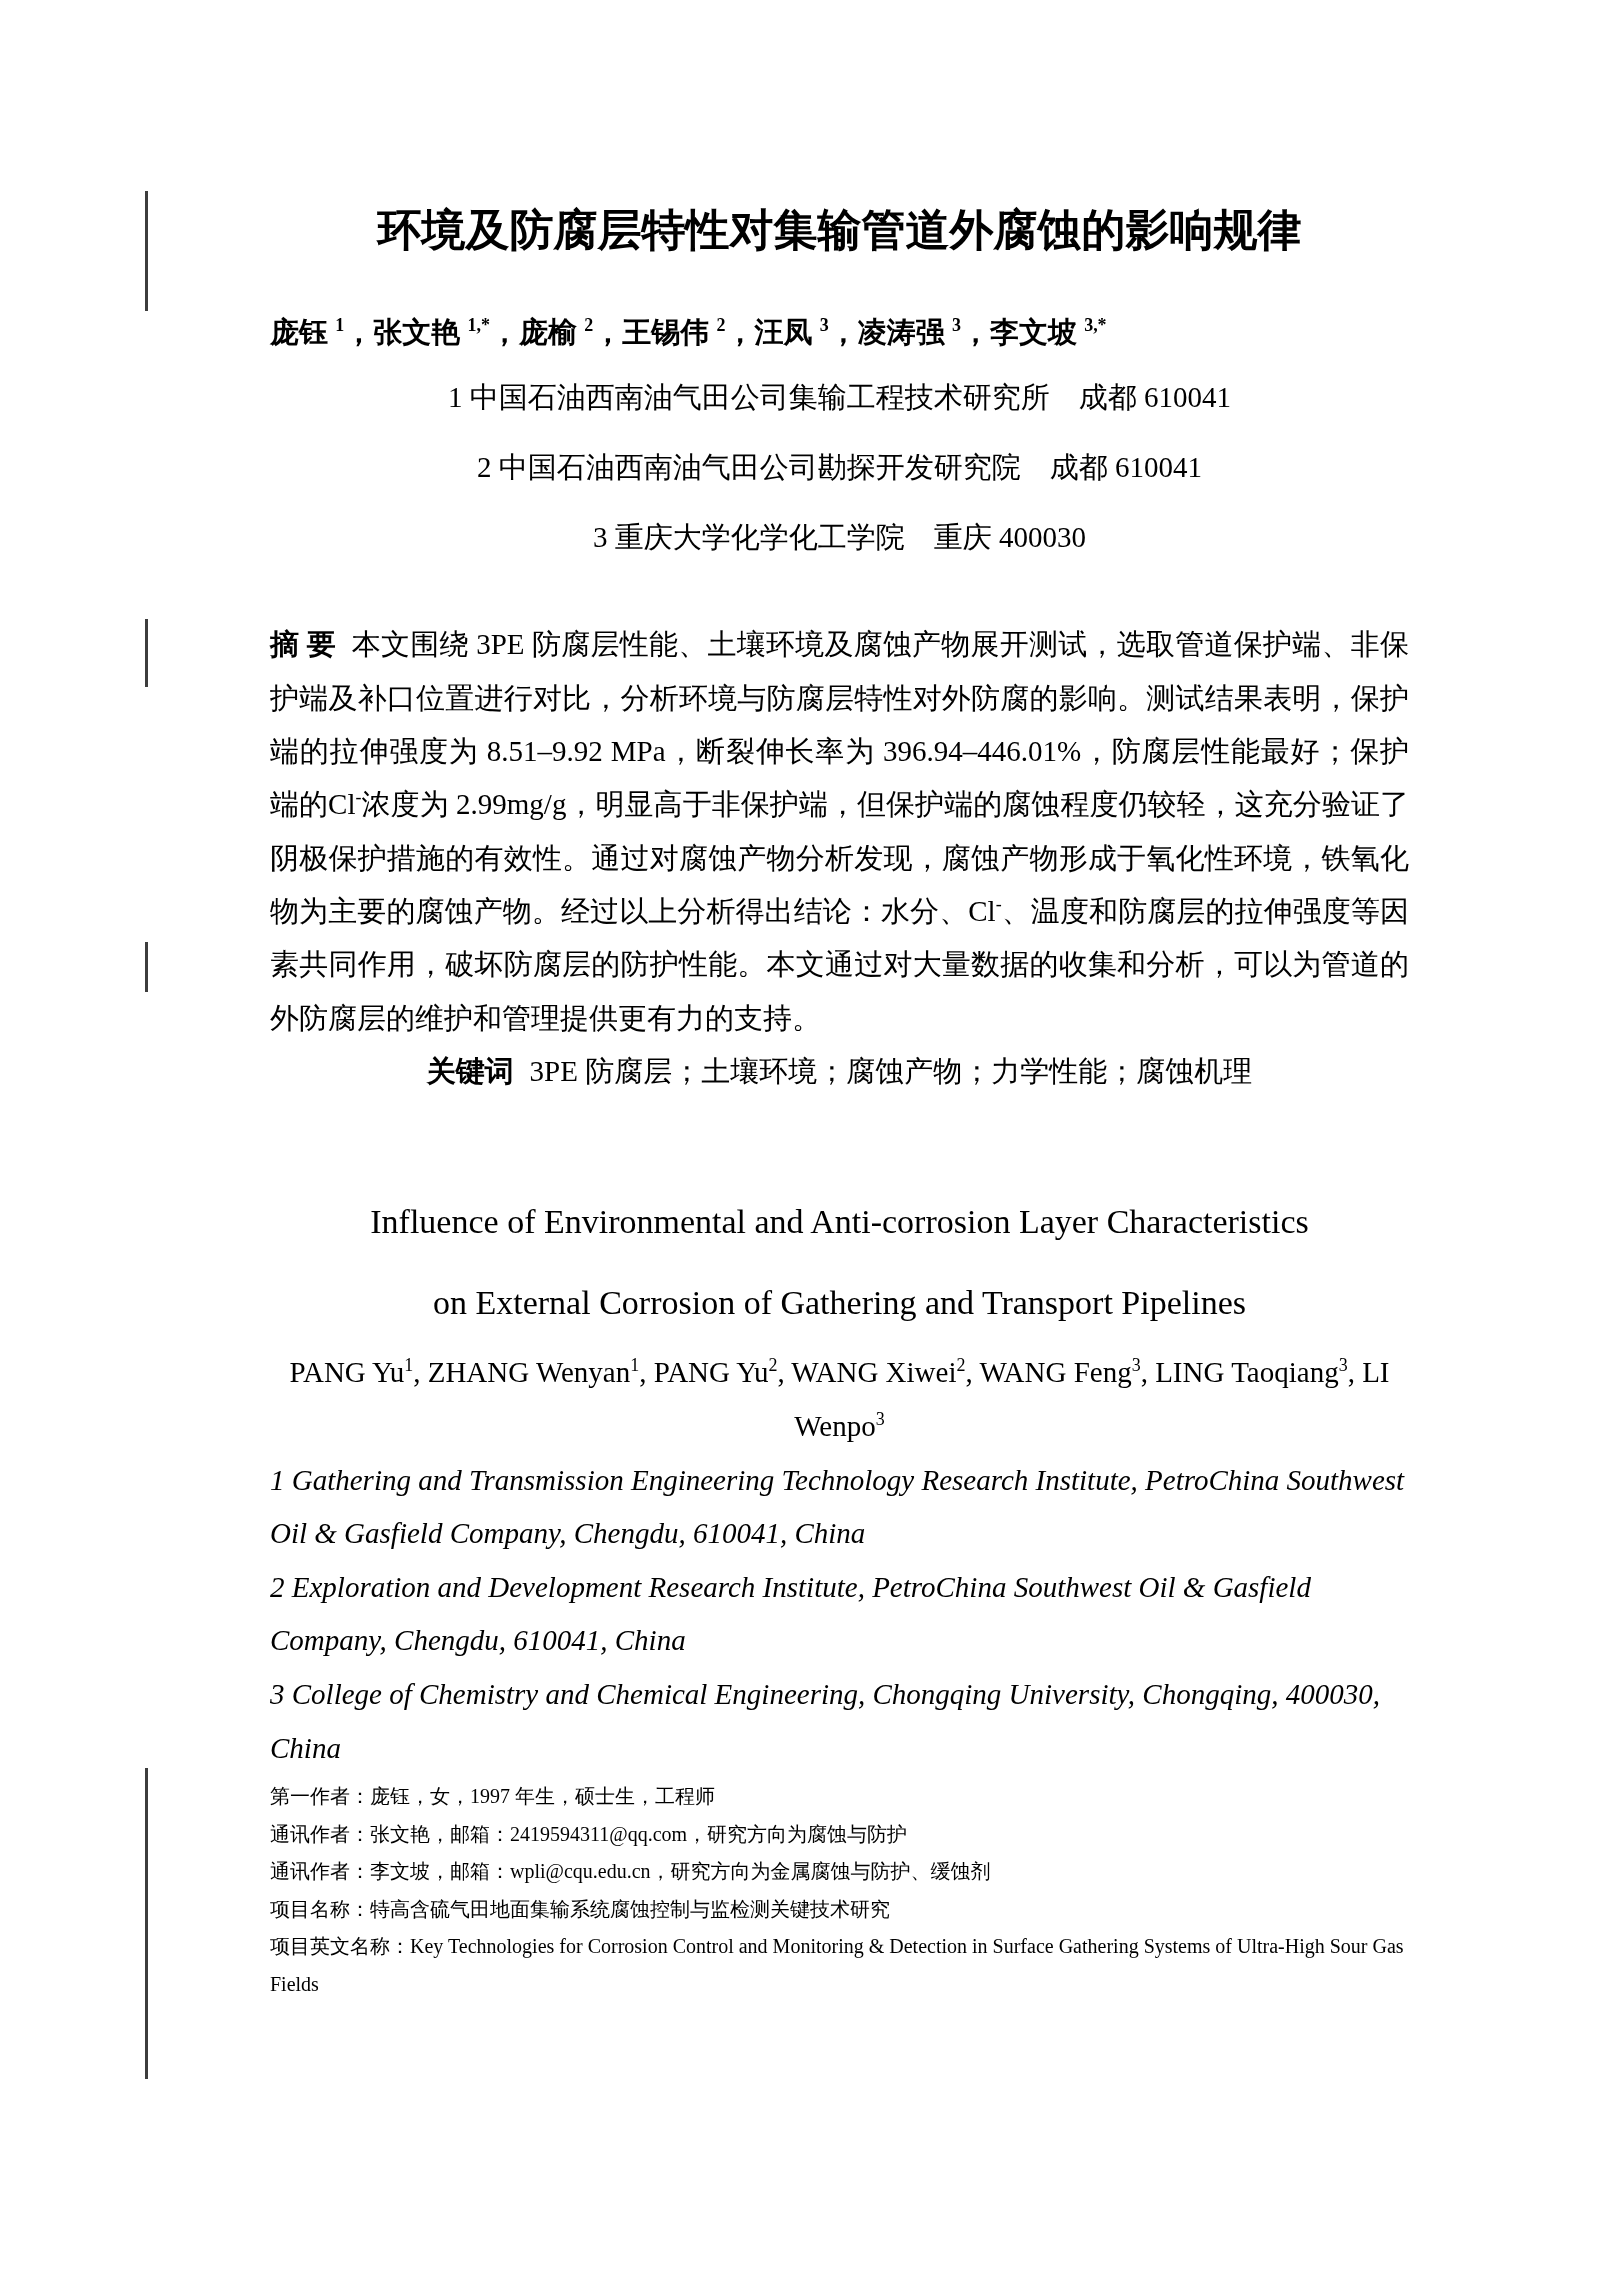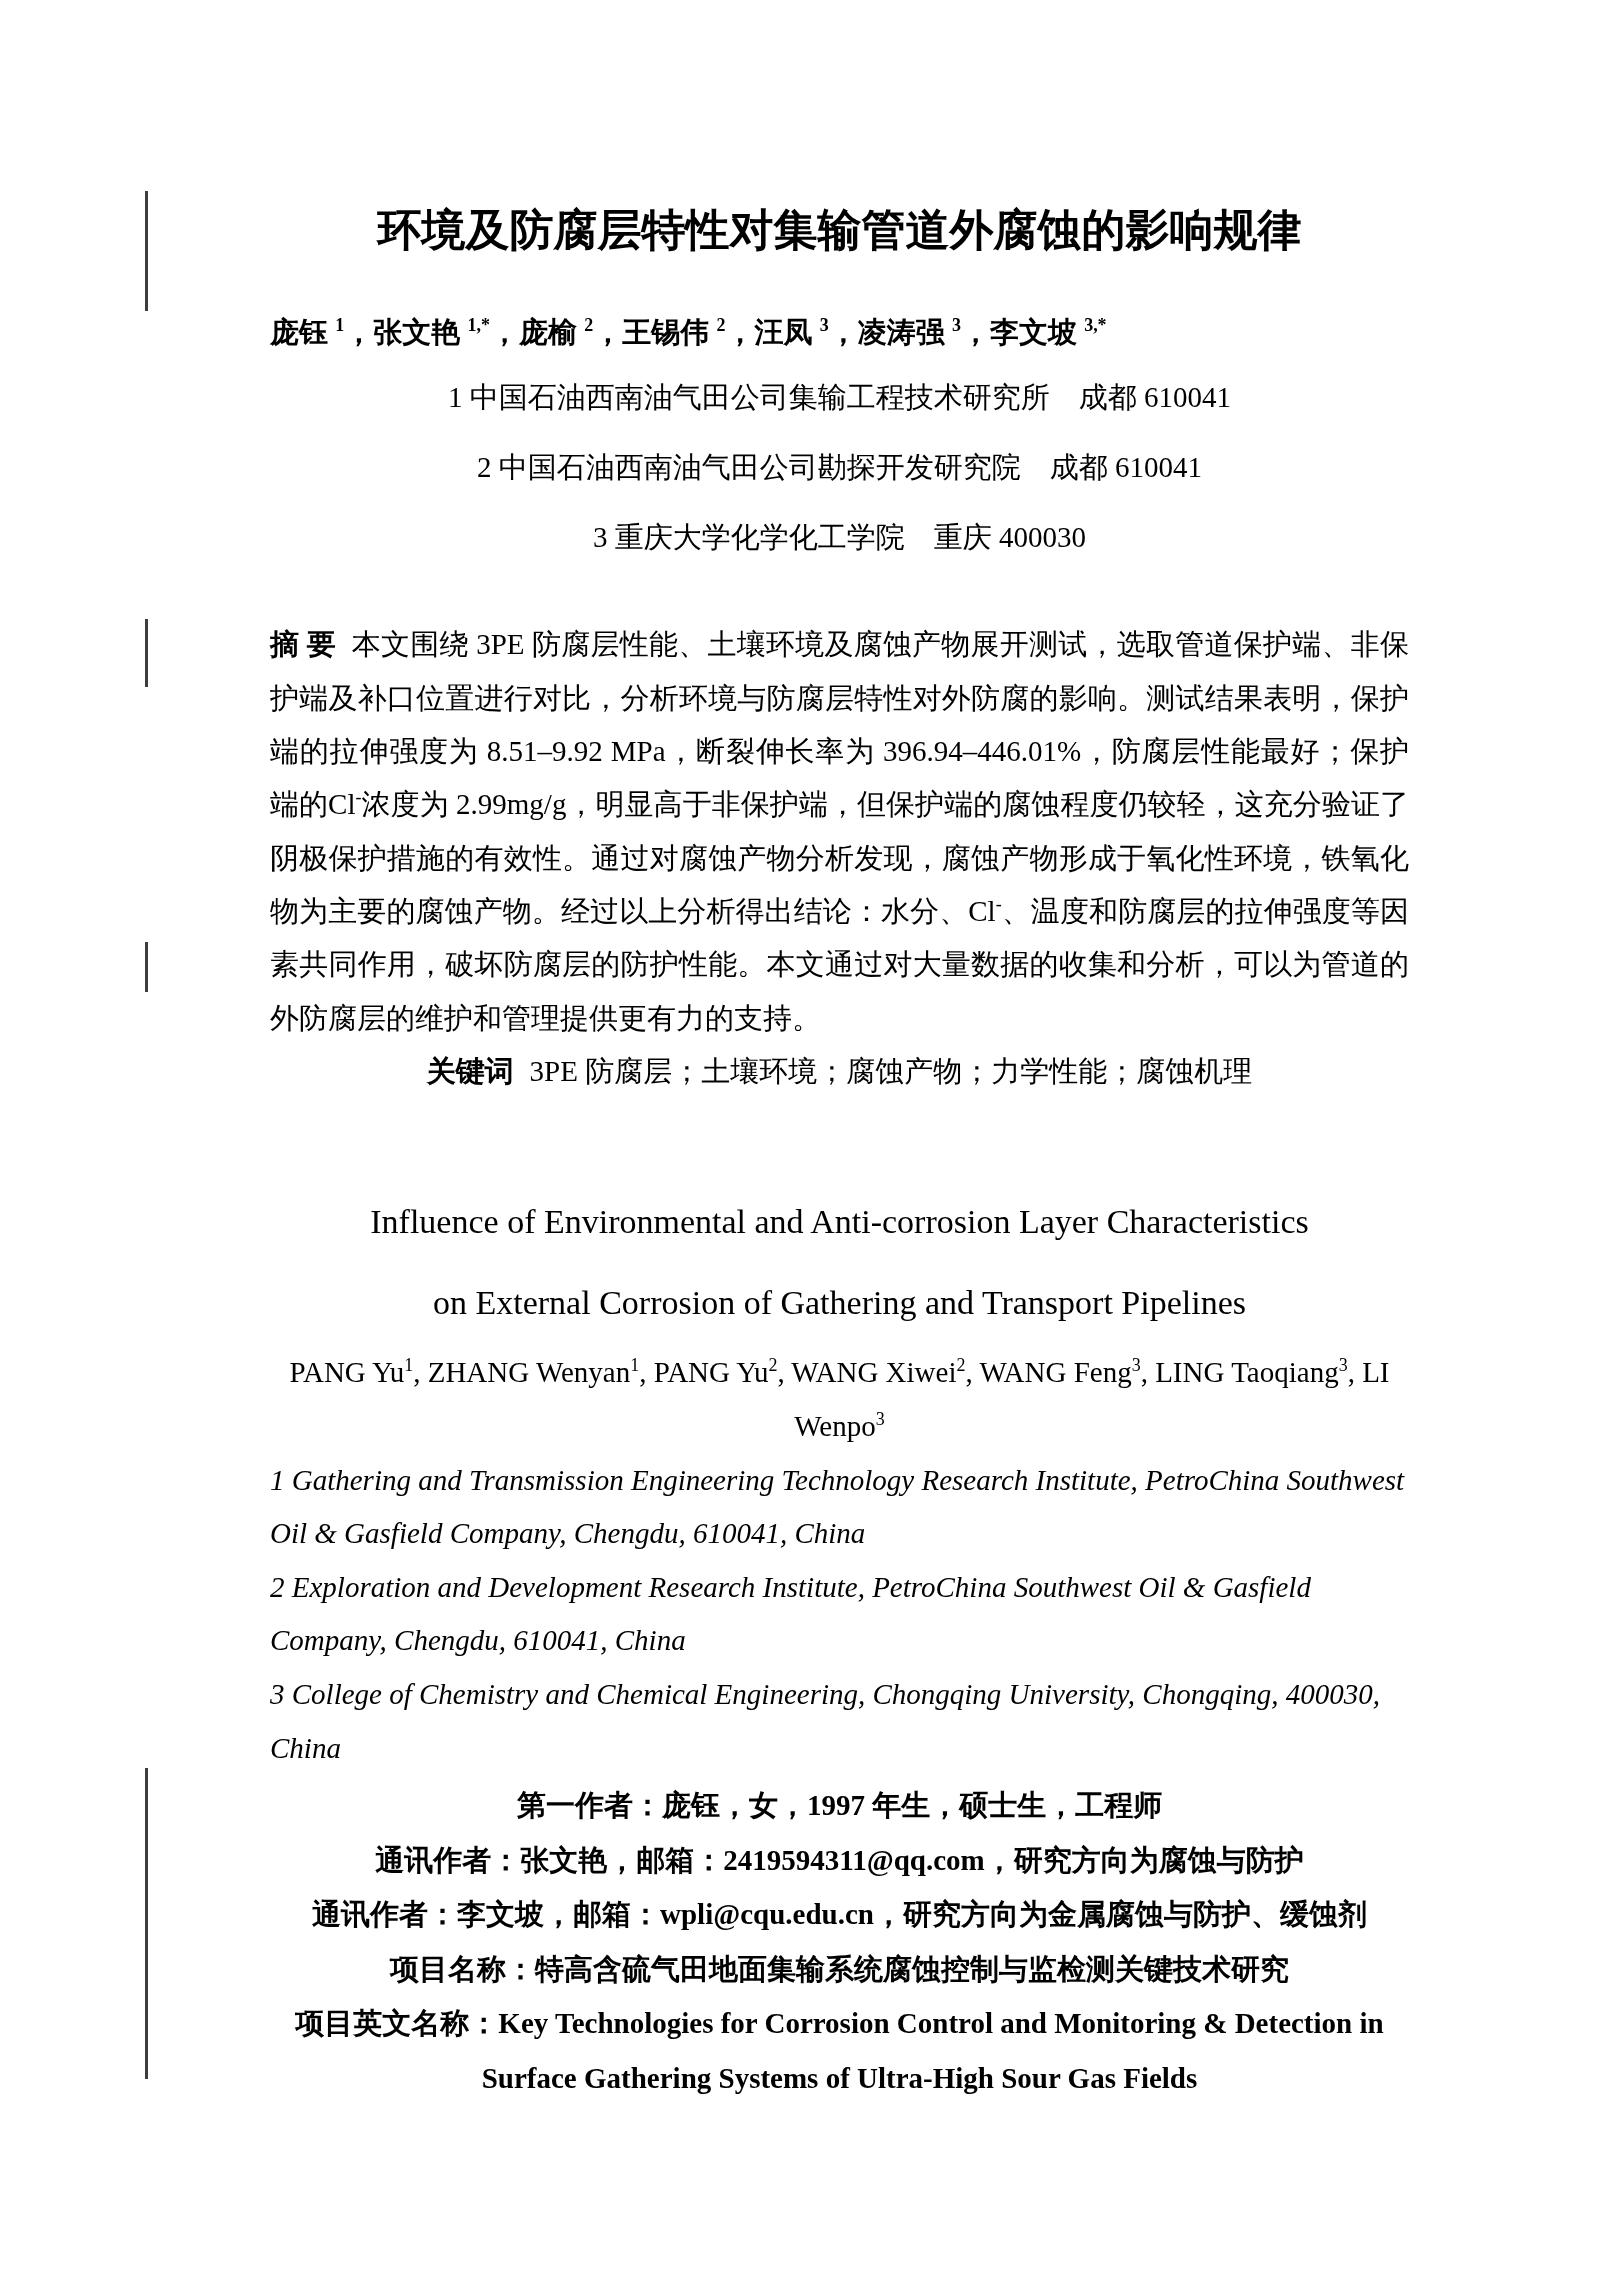--- a/index.html
+++ b/index.html
@@ -68,24 +68,24 @@
     margin-top:2.6px;
   }
   .affil-en {
     font-size:29px;
     font-style:italic;
     text-align:left;
     line-height:1.85;
   }
   .notes { margin-top:2.6px; }
   .note-line {
-    font-size:29px;
-    font-weight:700;
+    font-size:20px;
+    font-weight:400;
     line-height:1.88;
-    text-align:center;
+    text-align:left;
   }
   sup { font-size:0.62em; vertical-align:super; line-height:0; }
   .change-bar {
     position:absolute;
     left:145px;
     width:2.6px;
     background:#3d3d3d;
   }
   .bar-1 { top:191px;  height:120px; }
   .bar-2 { top:619px;  height:68px; }

